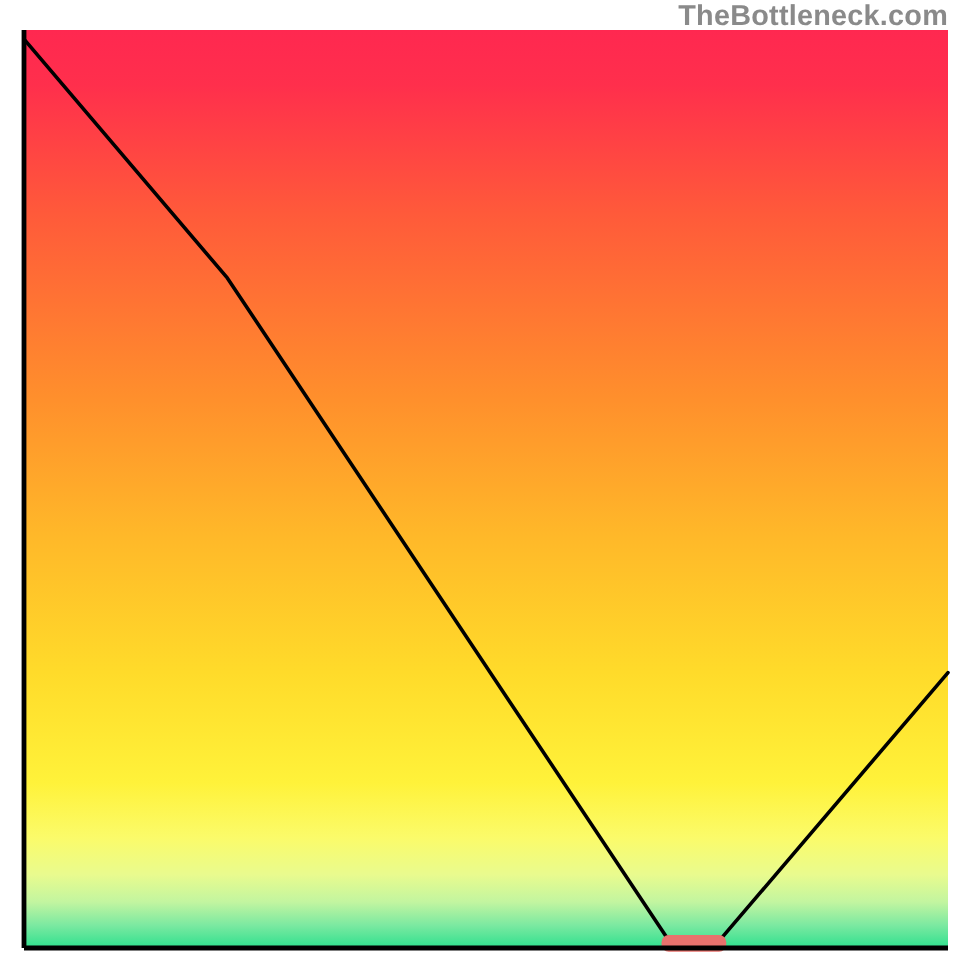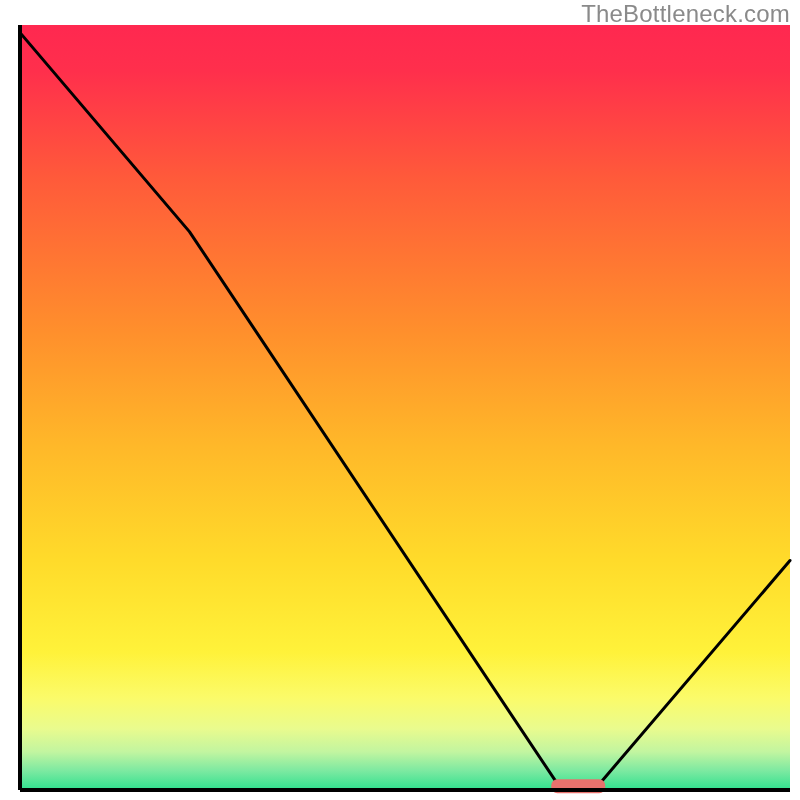--- a/index.html
+++ b/index.html
@@ -14,21 +14,21 @@
     position: relative;
     width: 800px;
     height: 800px;
   }
   .watermark {
     position: absolute;
     top: 0;
     right: 10px;
     font-size: 24px;
     color: #8a8a8a;
-    font-weight: 400;
+    font-weight: 700;
     letter-spacing: 0.2px;
     z-index: 5;
   }
   svg.chart {
     position: absolute;
     left: 0;
     top: 0;
   }
 </style>
 </head>

